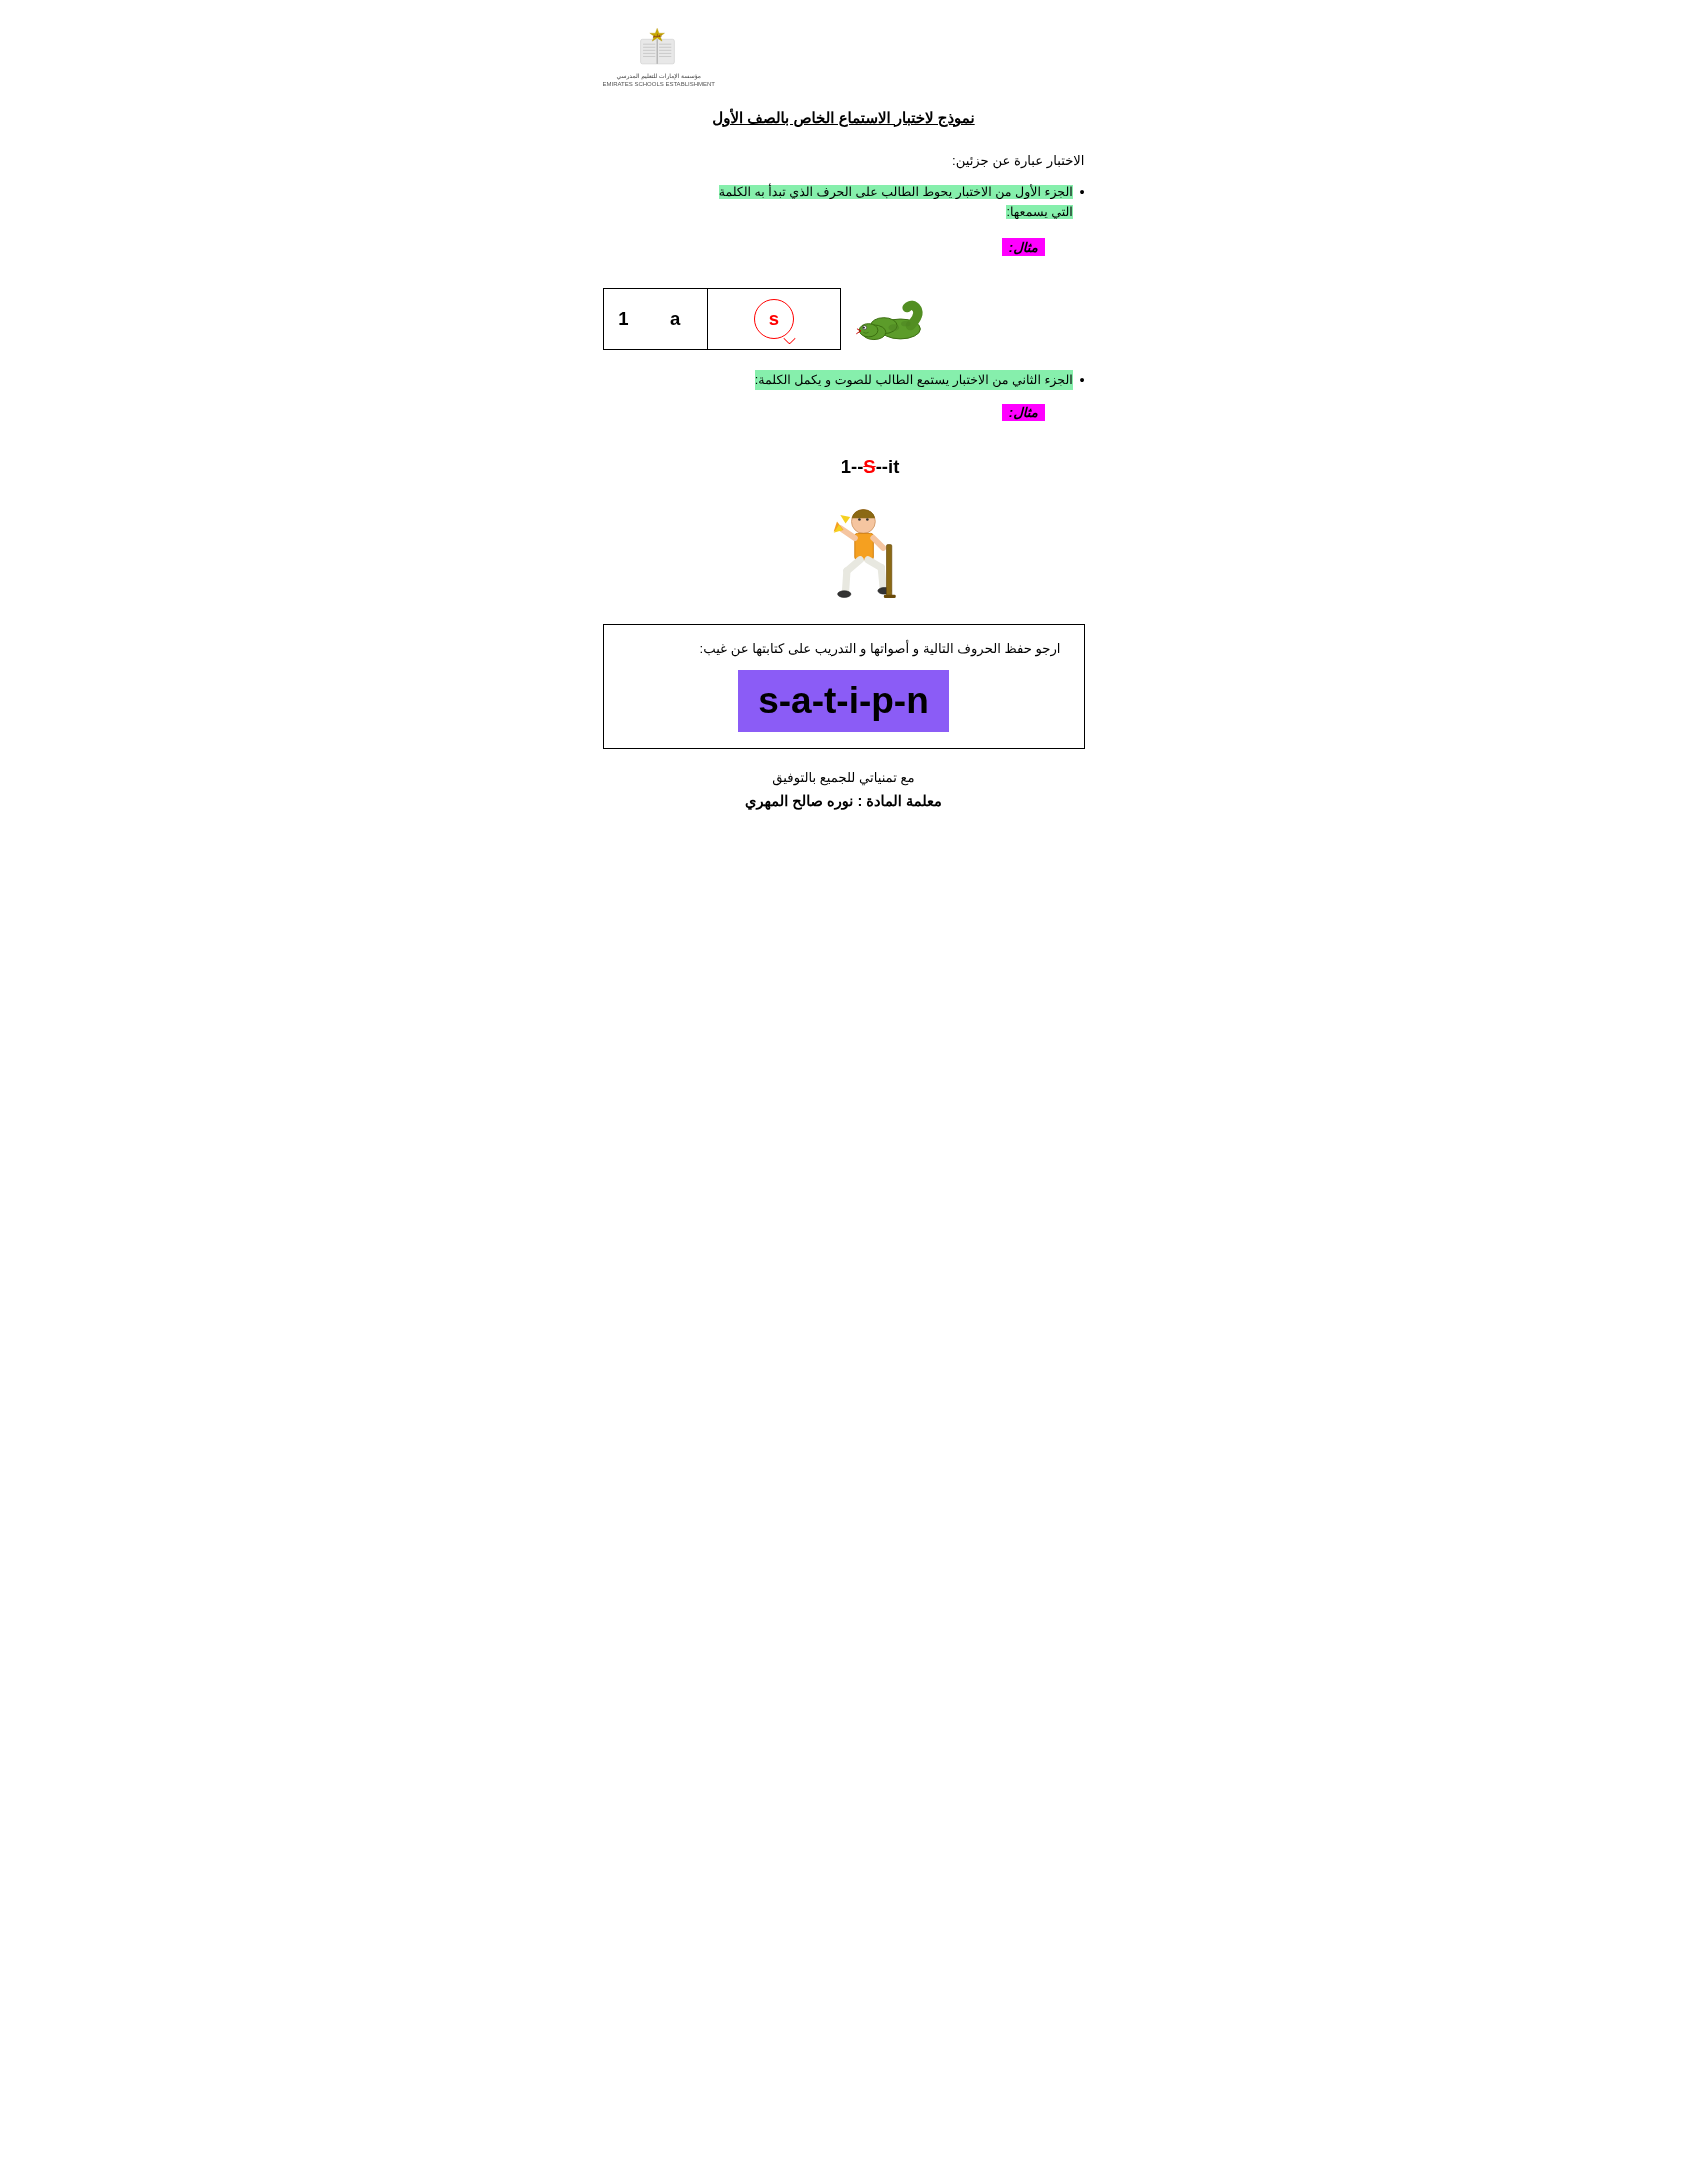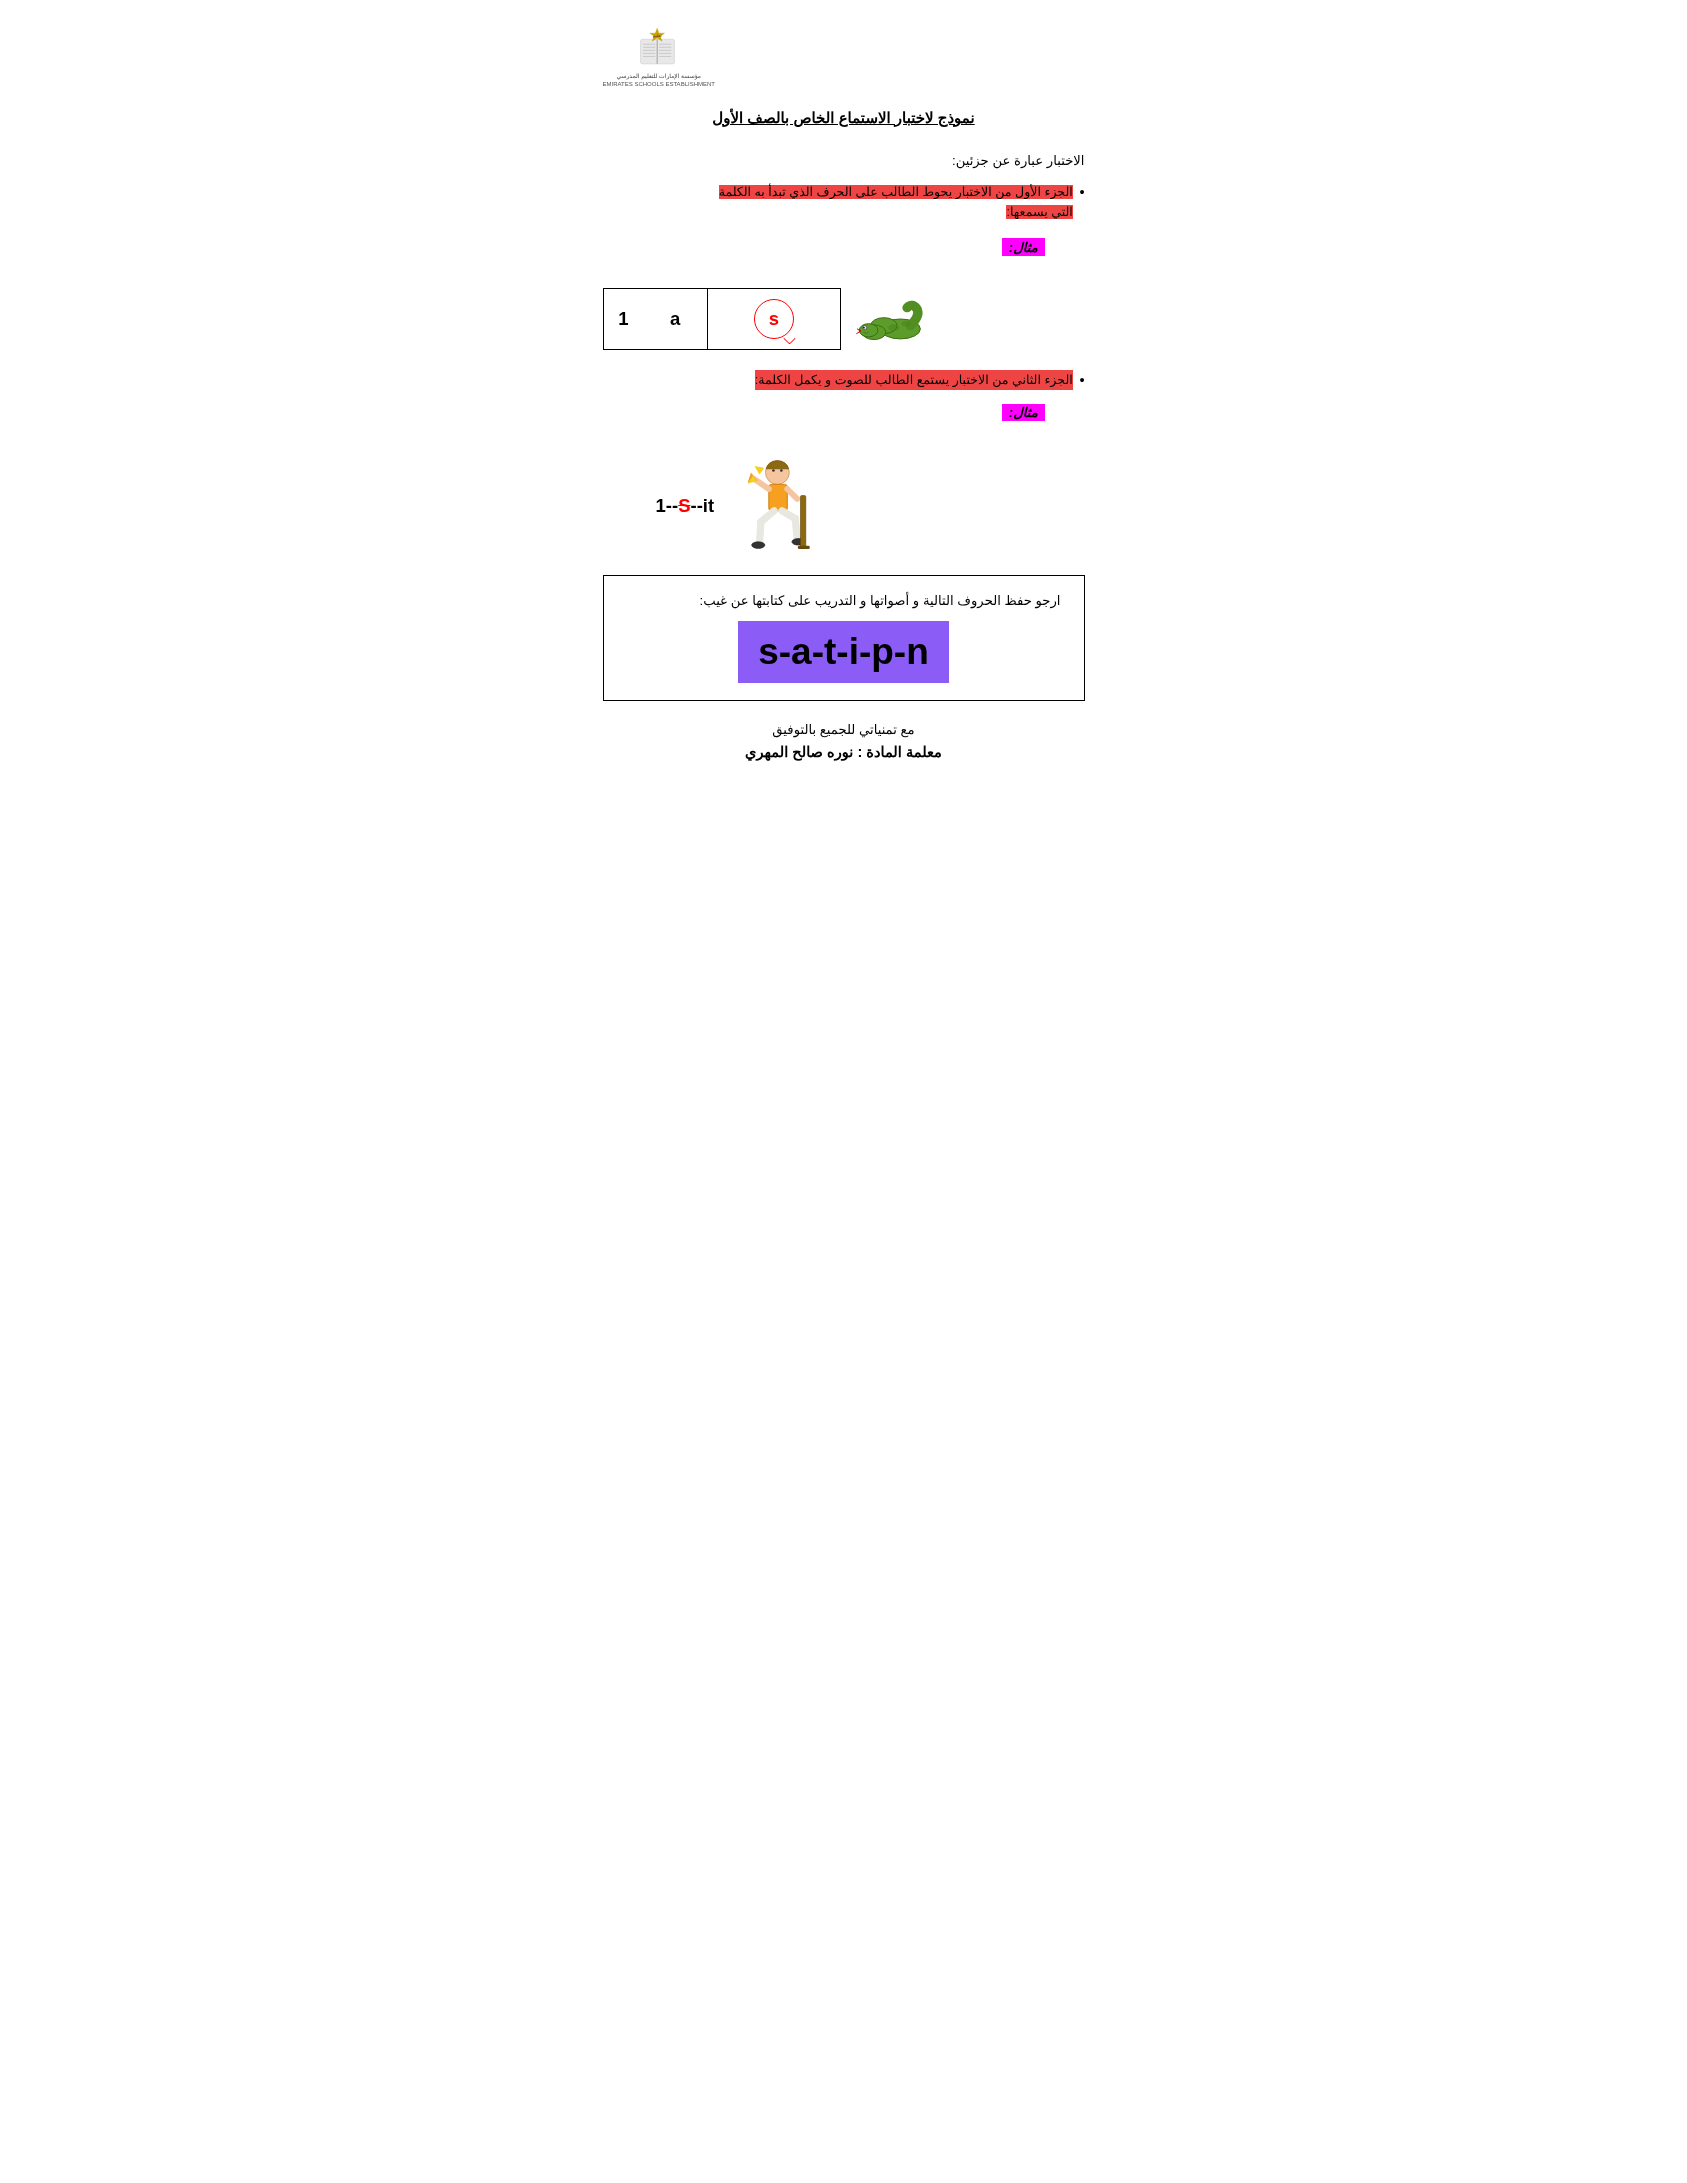--- a/index.html
+++ b/index.html
@@ -84,21 +84,21 @@
     }
 
     .bullet-text {
       font-size: 12.6px;
       line-height: 1.6;
       direction: rtl;
       text-align: right;
     }
 
     .highlight-yellow {
-      background-color: #ef4444;
+      background-color: #86efac;
     }
 
     .example-label {
       display: inline-block;
       background-color: #ff00ff;
       color: #000;
       font-size: 13.2px;
       font-weight: bold;
       padding: 1.3px 6.6px;
       margin-bottom: 22px;
@@ -176,20 +176,21 @@
     }
 
     .word-example {
       display: flex;
       align-items: center;
       gap: 26.5px;
       direction: ltr;
       margin-top: 13.2px;
       margin-left: 53px;
       margin-bottom: 20px;
+      flex-direction: column;
     }
 
     .word-text {
       font-size: 18.5px;
       font-weight: bold;
       direction: ltr;
     }
 
     .word-s-striked {
       text-decoration: line-through;

